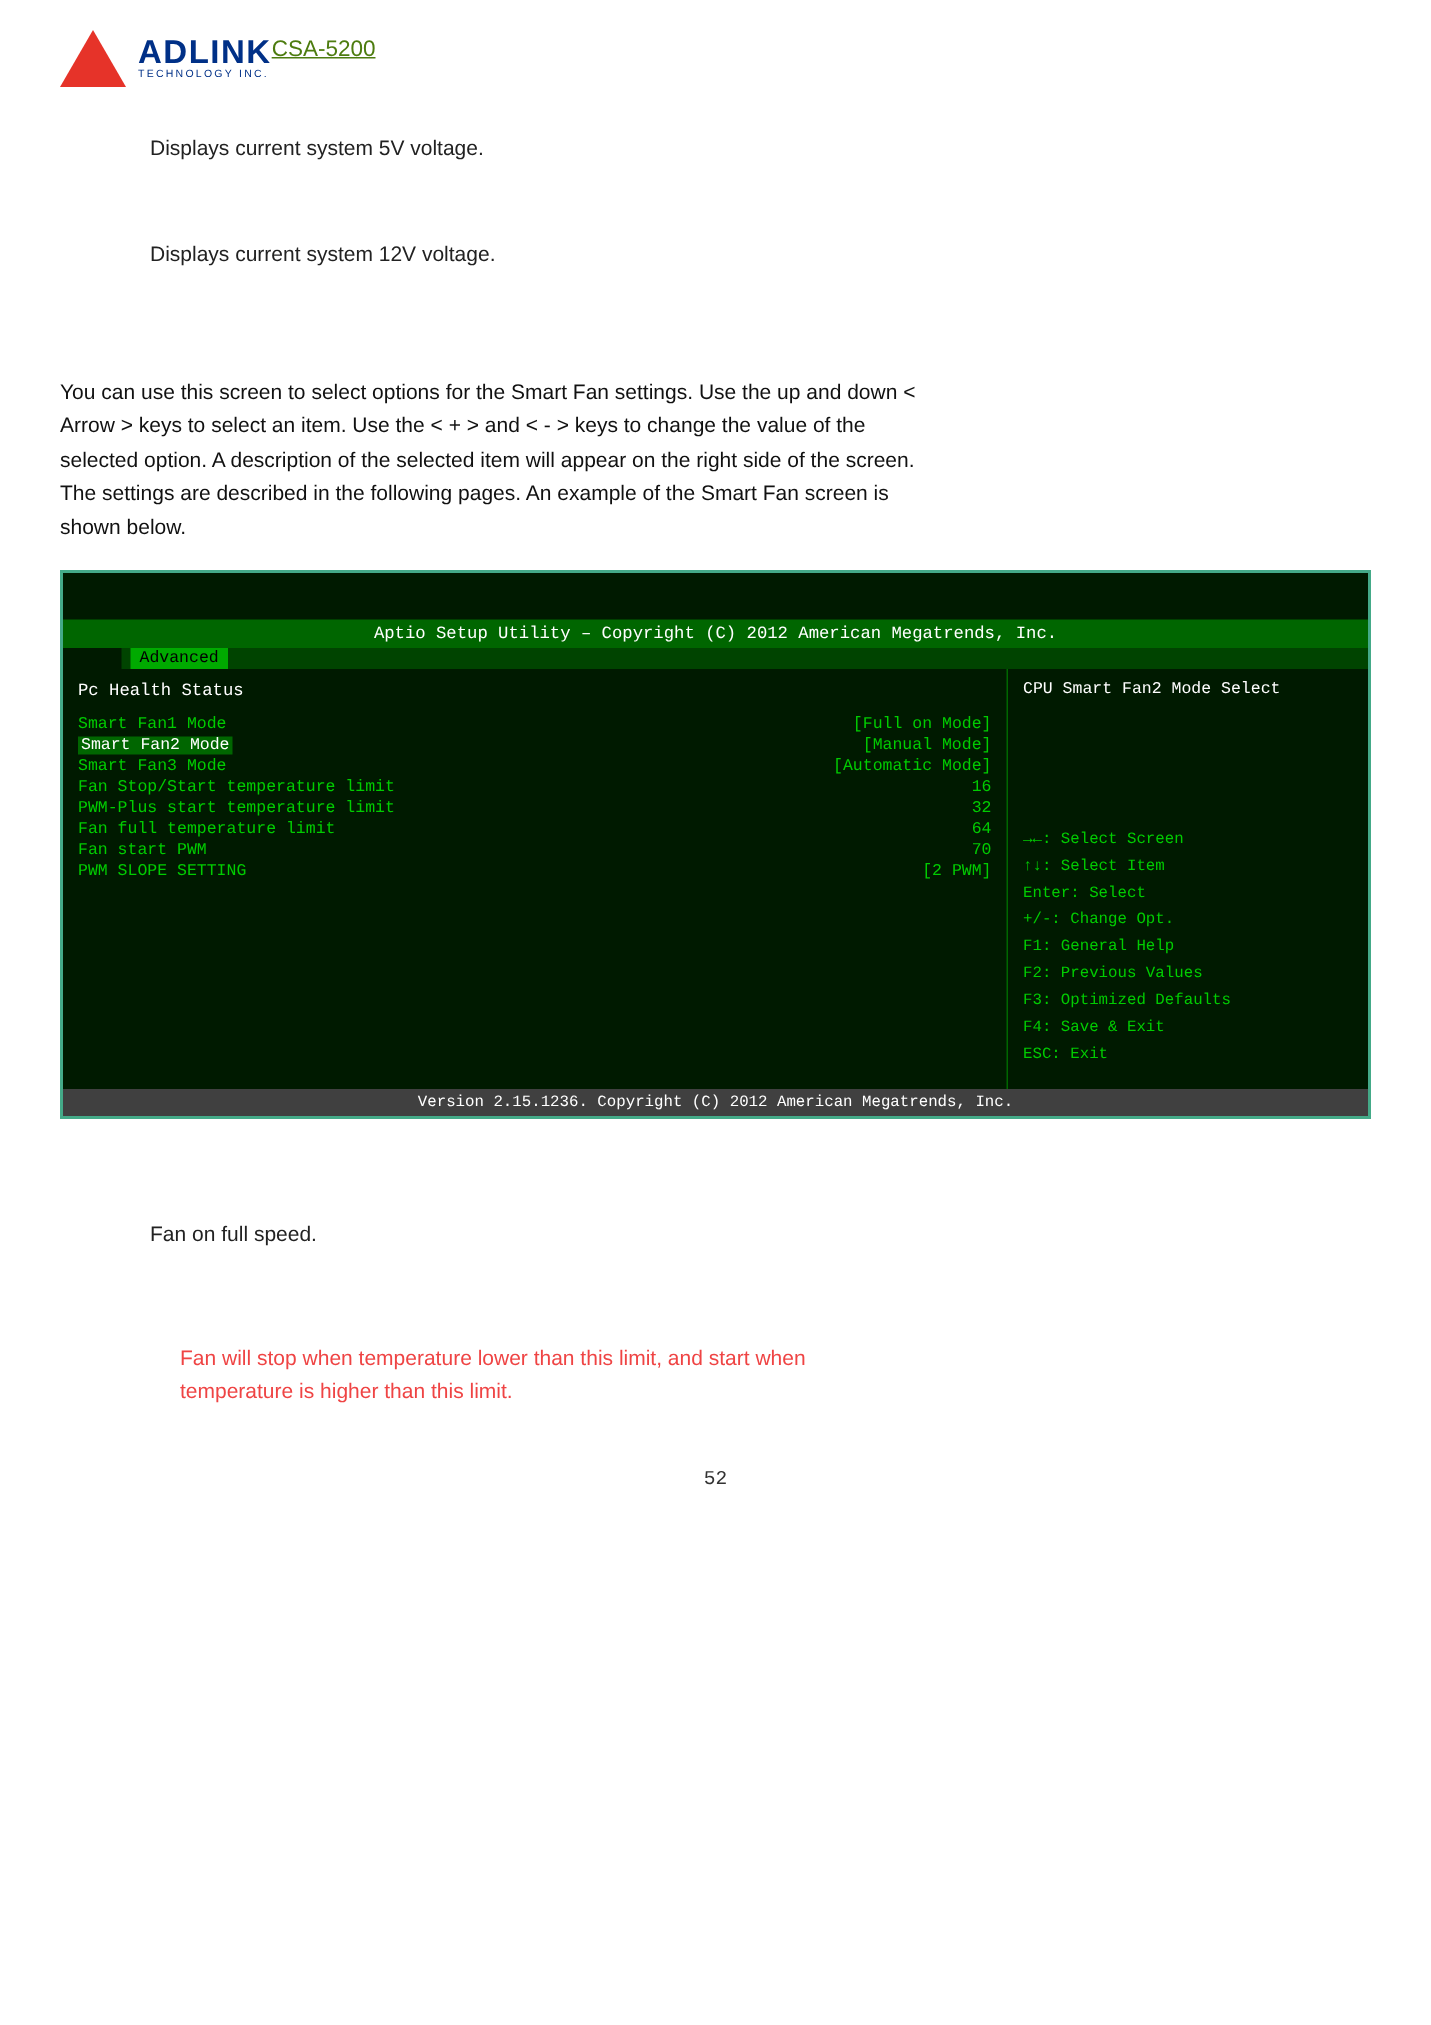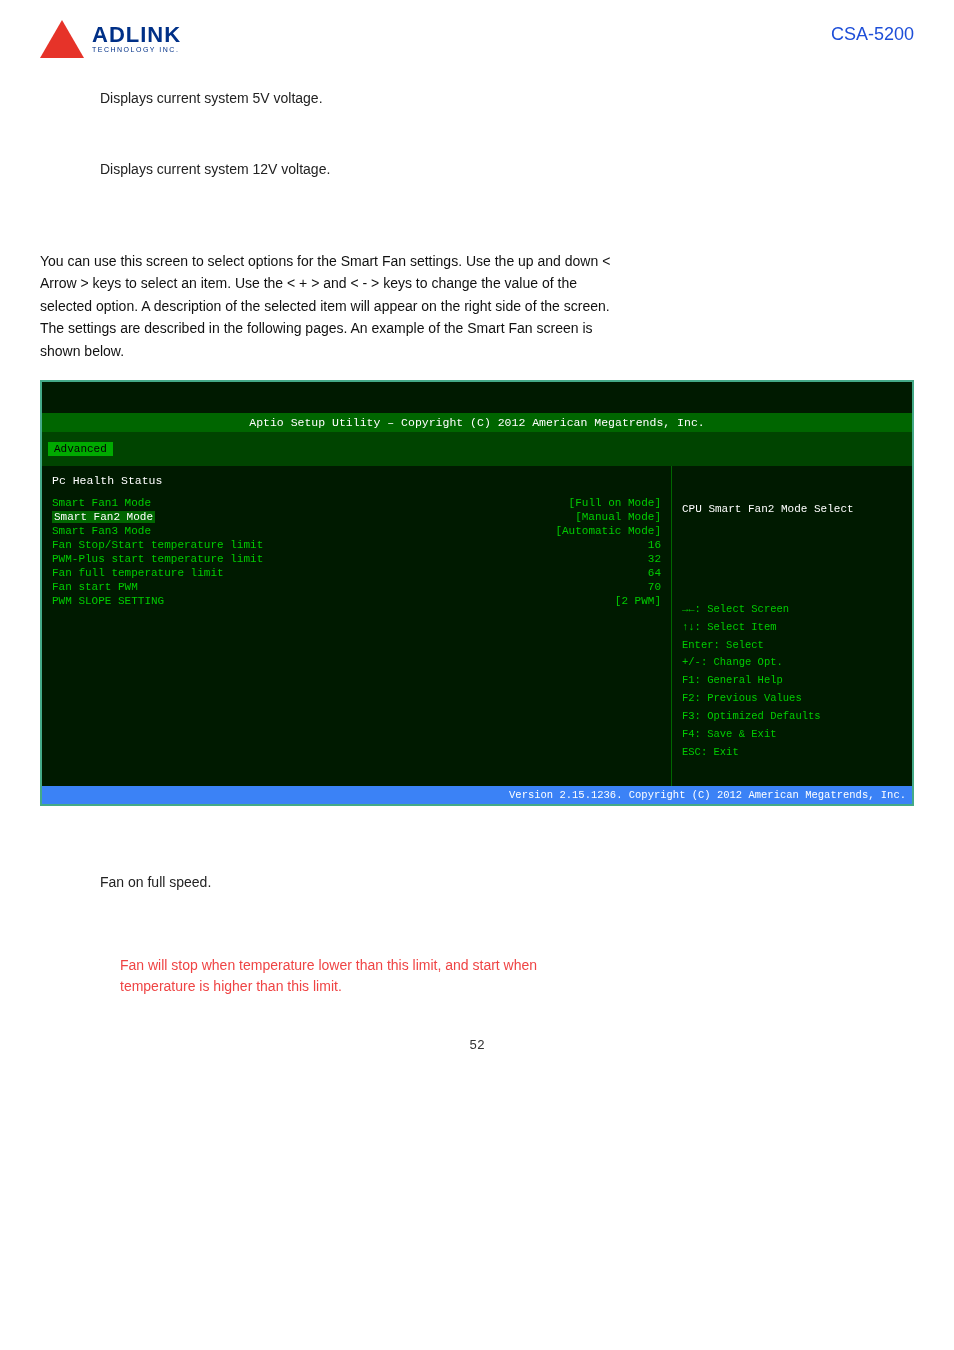--- a/index.html
+++ b/index.html
@@ -8,23 +8,22 @@
       font-size: 14px;
       background: #fff;
       color: #000;
       width: 954px;
       min-height: 1350px;
       padding: 20px 40px;
     }
     .header {
       display: flex;
       align-items: flex-start;
-      justify-content: space-between;
+      justify-content: flex-start;
       margin-bottom: 30px;
-      gap: 20px;
     }
     .logo {
       display: flex;
       align-items: center;
       gap: 8px;
     }
     .logo-triangle {
       width: 0;
       height: 0;
       border-left: 22px solid transparent;
@@ -42,23 +41,24 @@
       letter-spacing: 1px;
       line-height: 1;
     }
     .logo-sub {
       font-size: 7px;
       color: #003087;
       letter-spacing: 1.5px;
       line-height: 1.2;
     }
     .doc-title {
-      font-size: 18px;
-      color: #1d4ed8;
+      font-size: 15px;
+      color: #4d7c0f;
       margin-top: 4px;
+      text-decoration: underline;
     }
     .text-block {
       margin: 18px 60px;
       font-size: 14px;
       line-height: 1.5;
       color: #222;
     }
     .description-block {
       margin: 24px 0 18px 0;
       font-size: 14px;
@@ -78,23 +78,24 @@
     .bios-header-bar {
       background: #006600;
       color: #ffffff;
       text-align: center;
       padding: 3px 6px;
       font-size: 11.5px;
       margin-top: 31px;
     }
     .bios-tab-bar {
       background: #004400;
-      padding: 10px 6px;
+      padding: 0 6px;
       display: flex;
       gap: 6px;
+      margin-left: 39px;
     }
     .bios-tab {
       color: #00cc00;
       padding: 1px 6px;
       font-size: 11px;
     }
     .bios-tab.active {
       background: #00aa00;
       color: #000;
     }
@@ -102,22 +103,21 @@
       display: flex;
       min-height: 280px;
     }
     .bios-main {
       flex: 1;
       padding: 8px 10px;
       border-right: 1px solid #006600;
     }
     .bios-sidebar {
       width: 240px;
-      padding: 24px 10px;
-      margin-top: 13px;
+      padding: 8px 10px;
     }
     .bios-section-title {
       color: #ffffff;
       margin-bottom: 10px;
       font-size: 11.5px;
     }
     .bios-row {
       display: flex;
       justify-content: space-between;
       margin-bottom: 2px;
@@ -138,23 +138,23 @@
       color: #ffffff;
       margin-bottom: 6px;
       font-size: 11px;
     }
     .bios-help-text {
       color: #00cc00;
       font-size: 10.5px;
       line-height: 1.7;
     }
     .bios-footer {
-      background: #3b82f6;
-      color: #ffffff;
-      text-align: right;
+      background: #404040;
+      color: #ffffff;
+      text-align: center;
       padding: 3px 6px;
       font-size: 10.5px;
     }
     .indent-block {
       margin: 16px 80px;
       font-size: 14px;
       line-height: 1.55;
       color: #ef4444;
     }
     .page-number {

